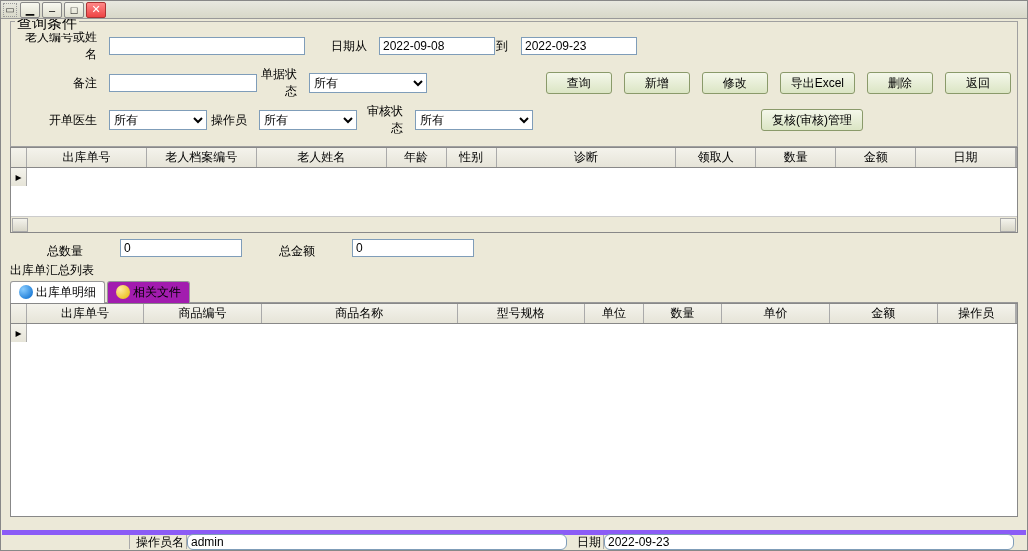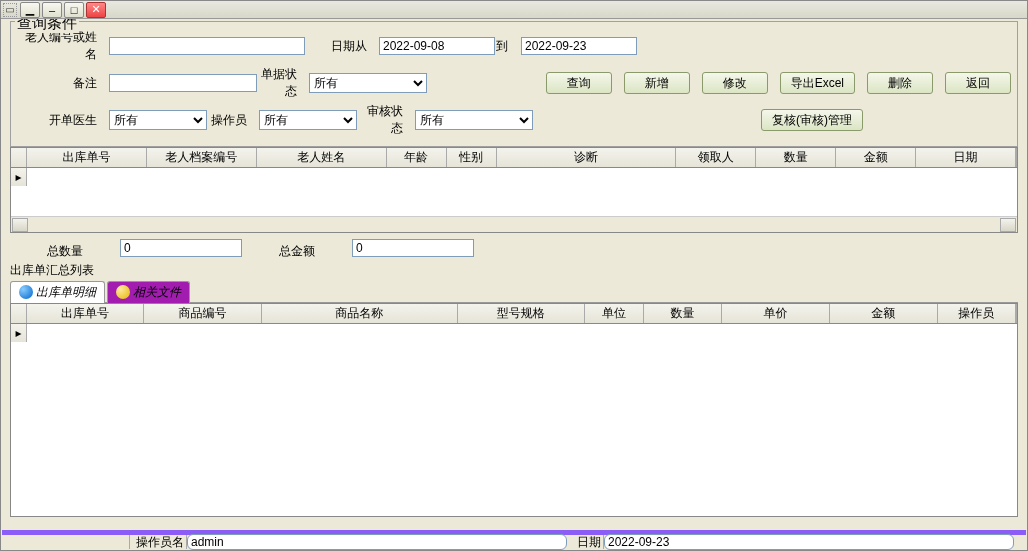--- a/index.html
+++ b/index.html
@@ -36,21 +36,21 @@
 .grid-header-cell { border-right: 1px solid #aaa; display: flex; align-items: center; justify-content: center; font-size: 12px; }
 .row-indicator { width: 16px; background: linear-gradient(#f4f3ec,#e6e4d8); border-right: 1px solid #aaa; display: flex; align-items: center; justify-content: center; }
 .grid-row { display: flex; height: 18px; }
 .grid-scroll { height: 16px; background: #ece9d8; border-top: 1px solid #ccc; display: flex; }
 .scroll-thumb { width: 16px; height: 14px; background: linear-gradient(#f4f3ec,#d8d6c8); border: 1px solid #aaa; margin: 1px; }
 
 .totals-row { display: flex; align-items: center; margin: 2px 8px; }
 .totals-row .tlabel { width: 110px; text-align: center; margin-top: 8px; }
 .totals-row input { width: 122px; }
 
-.tabs { display: flex; align-items: center; margin: 2px 8px 0 8px; border-bottom: 1px solid #999; height: 22px; font-style: italic; }
+.tabs { display: flex; align-items: center; margin: 2px 8px 0 8px; border-bottom: 1px solid #999; height: 22px; }
 .tab { display: flex; align-items: center; gap: 3px; padding: 2px 8px; border: 1px solid #999; border-bottom: none; background: #a21caf; margin-right: 2px; border-radius: 3px 3px 0 0; cursor: pointer; }
 .tab.active { background: #fff; }
 .tab-icon { width: 14px; height: 14px; border-radius: 7px; display: inline-block; }
 .tab-icon.blue { background: radial-gradient(circle at 30% 30%, #8cf, #06c); }
 .tab-icon.yellow { background: radial-gradient(circle at 30% 30%, #ffe9a0, #e6b800); }
 
 .statusbar { position: absolute; left: 0; right: 0; bottom: 0; height: 19px; background: #ece9d8; border-top: 5px solid #8b5cf6; display: flex; align-items: center; }
 .statusbar .cell { border-right: 1px solid #aaa; height: 100%; display: flex; align-items: center; padding: 0 6px; }
 .statusbar input { height: 16px; border-radius: 6px; }
 

